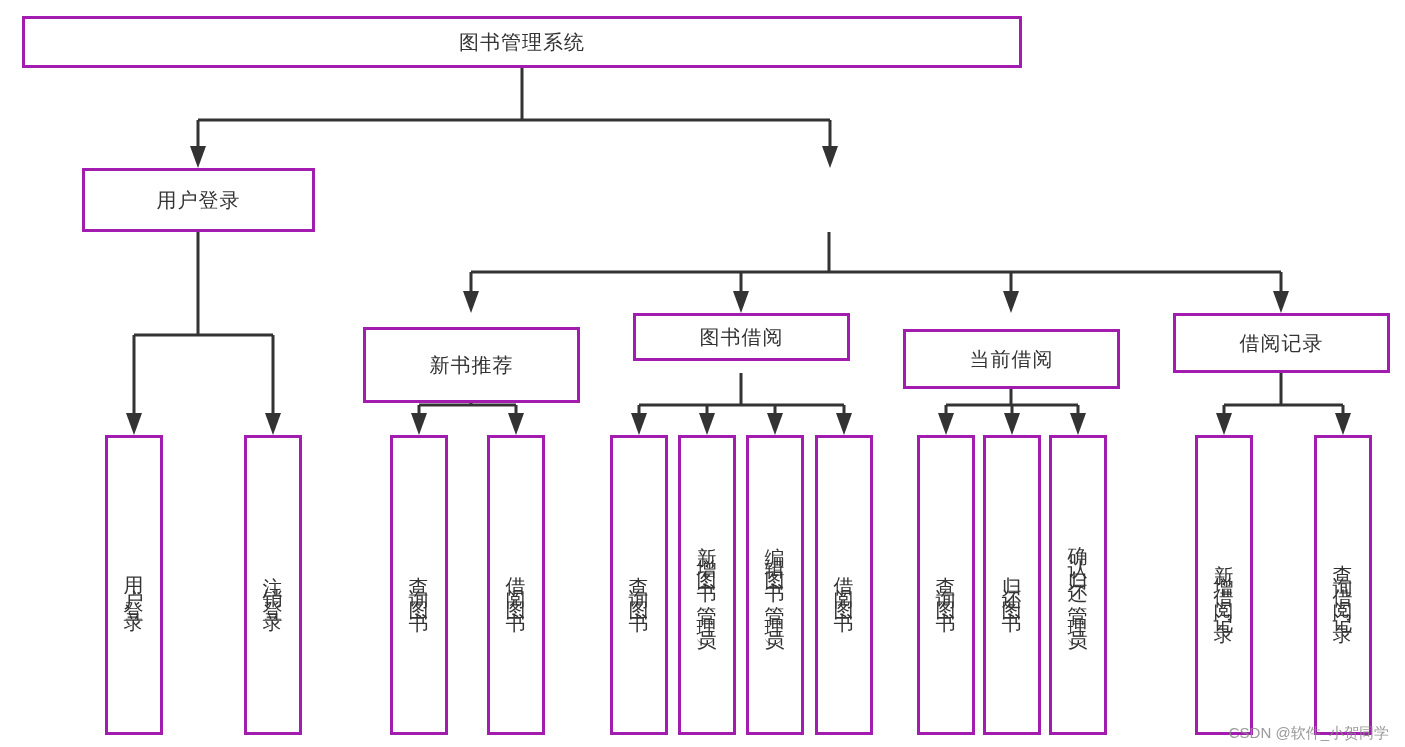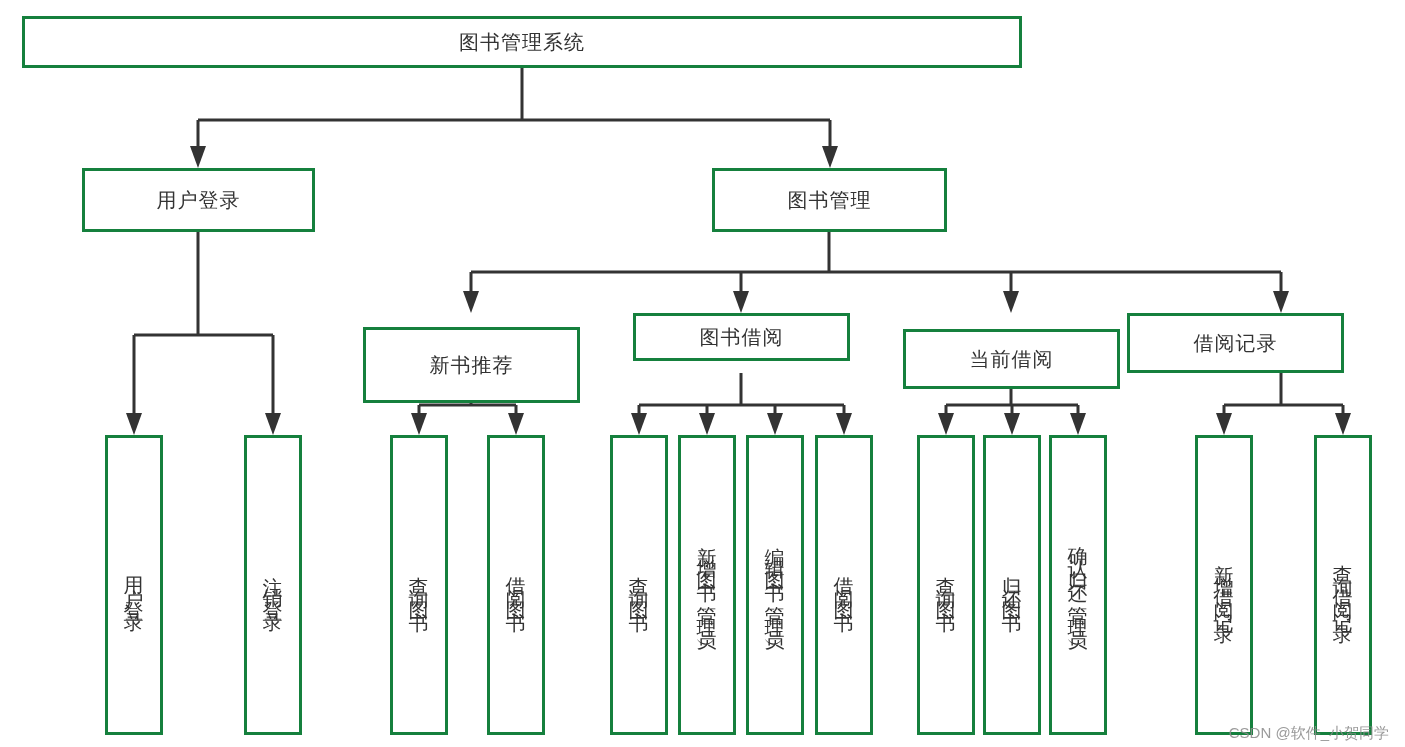--- a/index.html
+++ b/index.html
@@ -18,21 +18,21 @@
   #wires {
     position: absolute;
     left: 0; top: 0;
     width: 1405px;
     height: 747px;
     z-index: 1;
   }
   .node {
     position: absolute;
     box-sizing: border-box;
-    border: 3px solid #15803d;
+    border: 3px solid #a21caf;
     background: #ffffff;
     display: flex;
     align-items: center;
     justify-content: center;
     color: #333333;
     z-index: 2;
   }
   .node .h-label {
     font-size: 20px;
     letter-spacing: 1px;
@@ -48,21 +48,21 @@
   }
   
   .n-root        { left: 22px;   top: 16px;  width: 1000px; height: 52px; }
   
   .n-login       { left: 82px;   top: 168px; width: 233px;  height: 64px; }
   .n-mgmt        { left: 712px;  top: 168px; width: 235px;  height: 64px; }
   
   .n-newbook     { left: 363px;  top: 327px; width: 217px;  height: 76px; }
   .n-borrow      { left: 633px;  top: 313px; width: 217px;  height: 48px; }
   .n-current     { left: 903px;  top: 313px; width: 217px;  height: 60px; margin-top: 16px; }
-  .n-records     { left: 1127px; top: 313px; width: 217px;  height: 60px; }
+  .n-records     { left: 1173px; top: 313px; width: 217px;  height: 60px; }
   
   .leaf          { top: 435px; height: 300px; width: 58px; }
   .l-user-login     { left: 105px;  }
   .l-logout         { left: 244px;  }
   .l-query-a        { left: 390px;  }
   .l-borrow-a       { left: 487px;  }
   .l-query-b        { left: 610px;  }
   .l-add-book       { left: 678px;  }
   .l-edit-book      { left: 746px;  }
   .l-borrow-b       { left: 815px;  }
@@ -130,23 +130,20 @@
     </g>
   </svg>
 
   <div class="node n-root">
     <span class="h-label">图书管理系统</span>
   </div>
 
   <div class="node n-login">
     <span class="h-label">用户登录</span>
   </div>
-  <div class="node n-mgmt">
-    <span class="h-label">图书管理</span>
-  </div>
 
   <div class="node n-newbook">
     <span class="h-label">新书推荐</span>
   </div>
   <div class="node n-borrow">
     <span class="h-label">图书借阅</span>
   </div>
   <div class="node n-current">
     <span class="h-label">当前借阅</span>
   </div>

